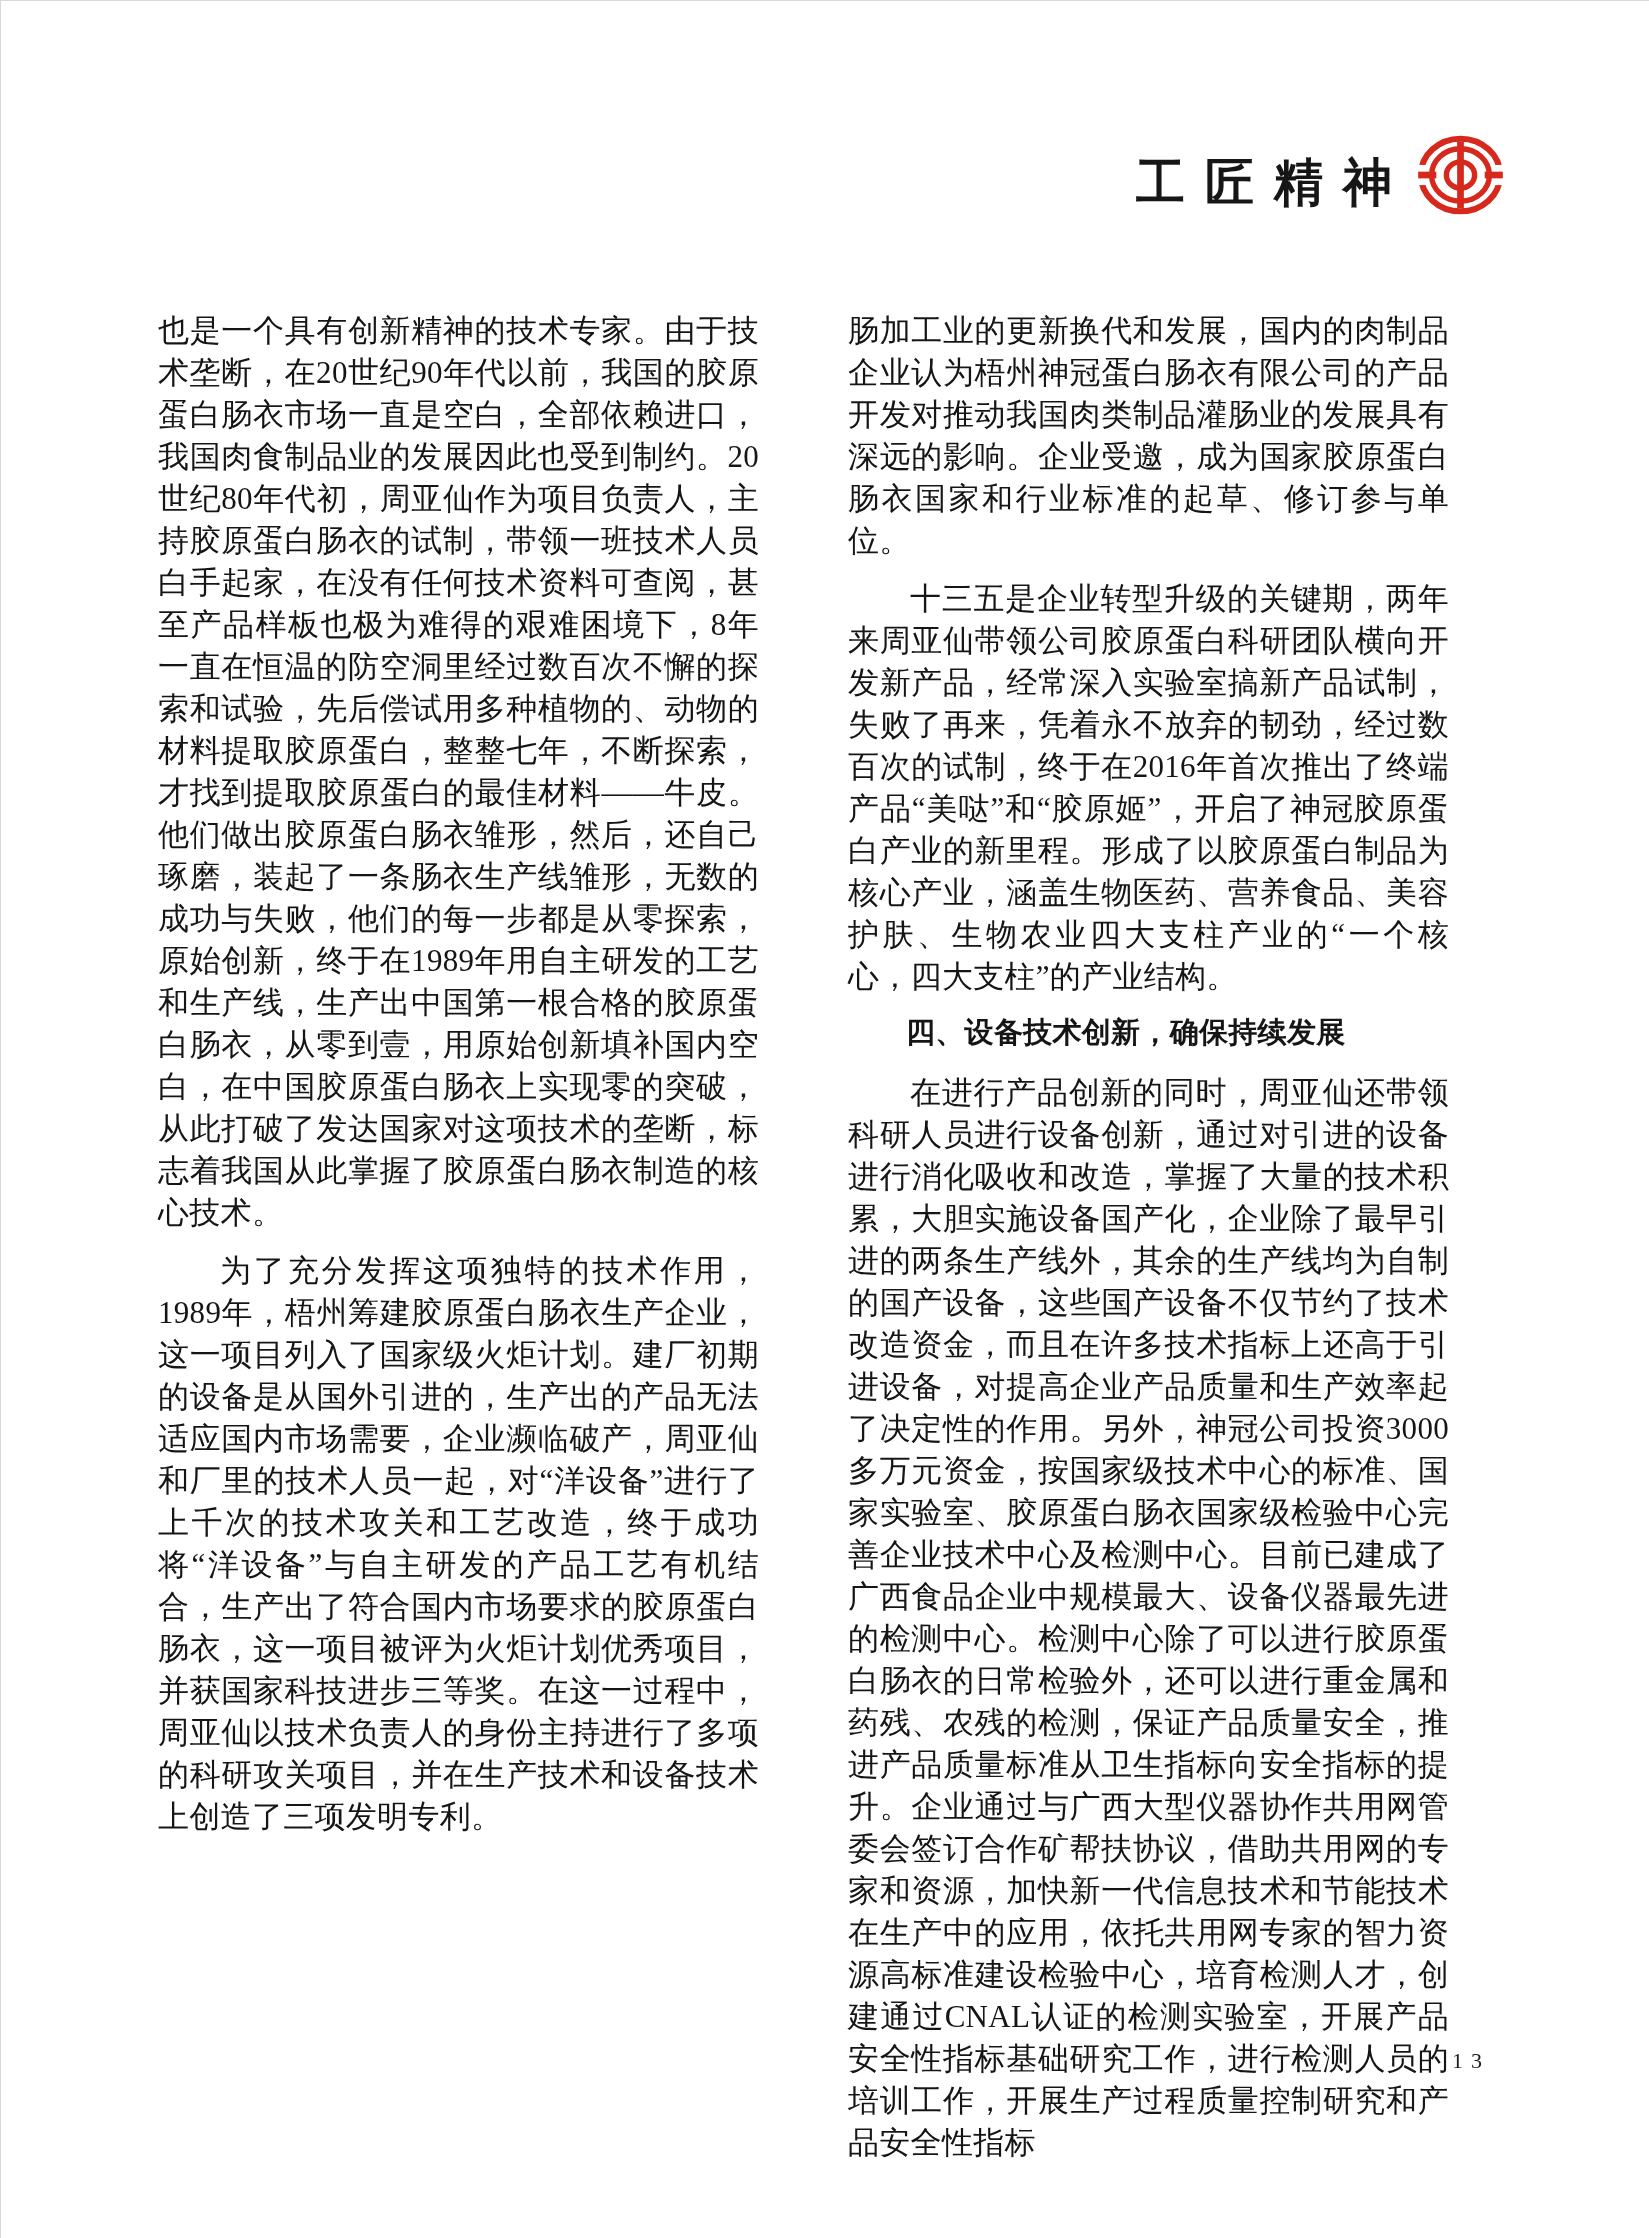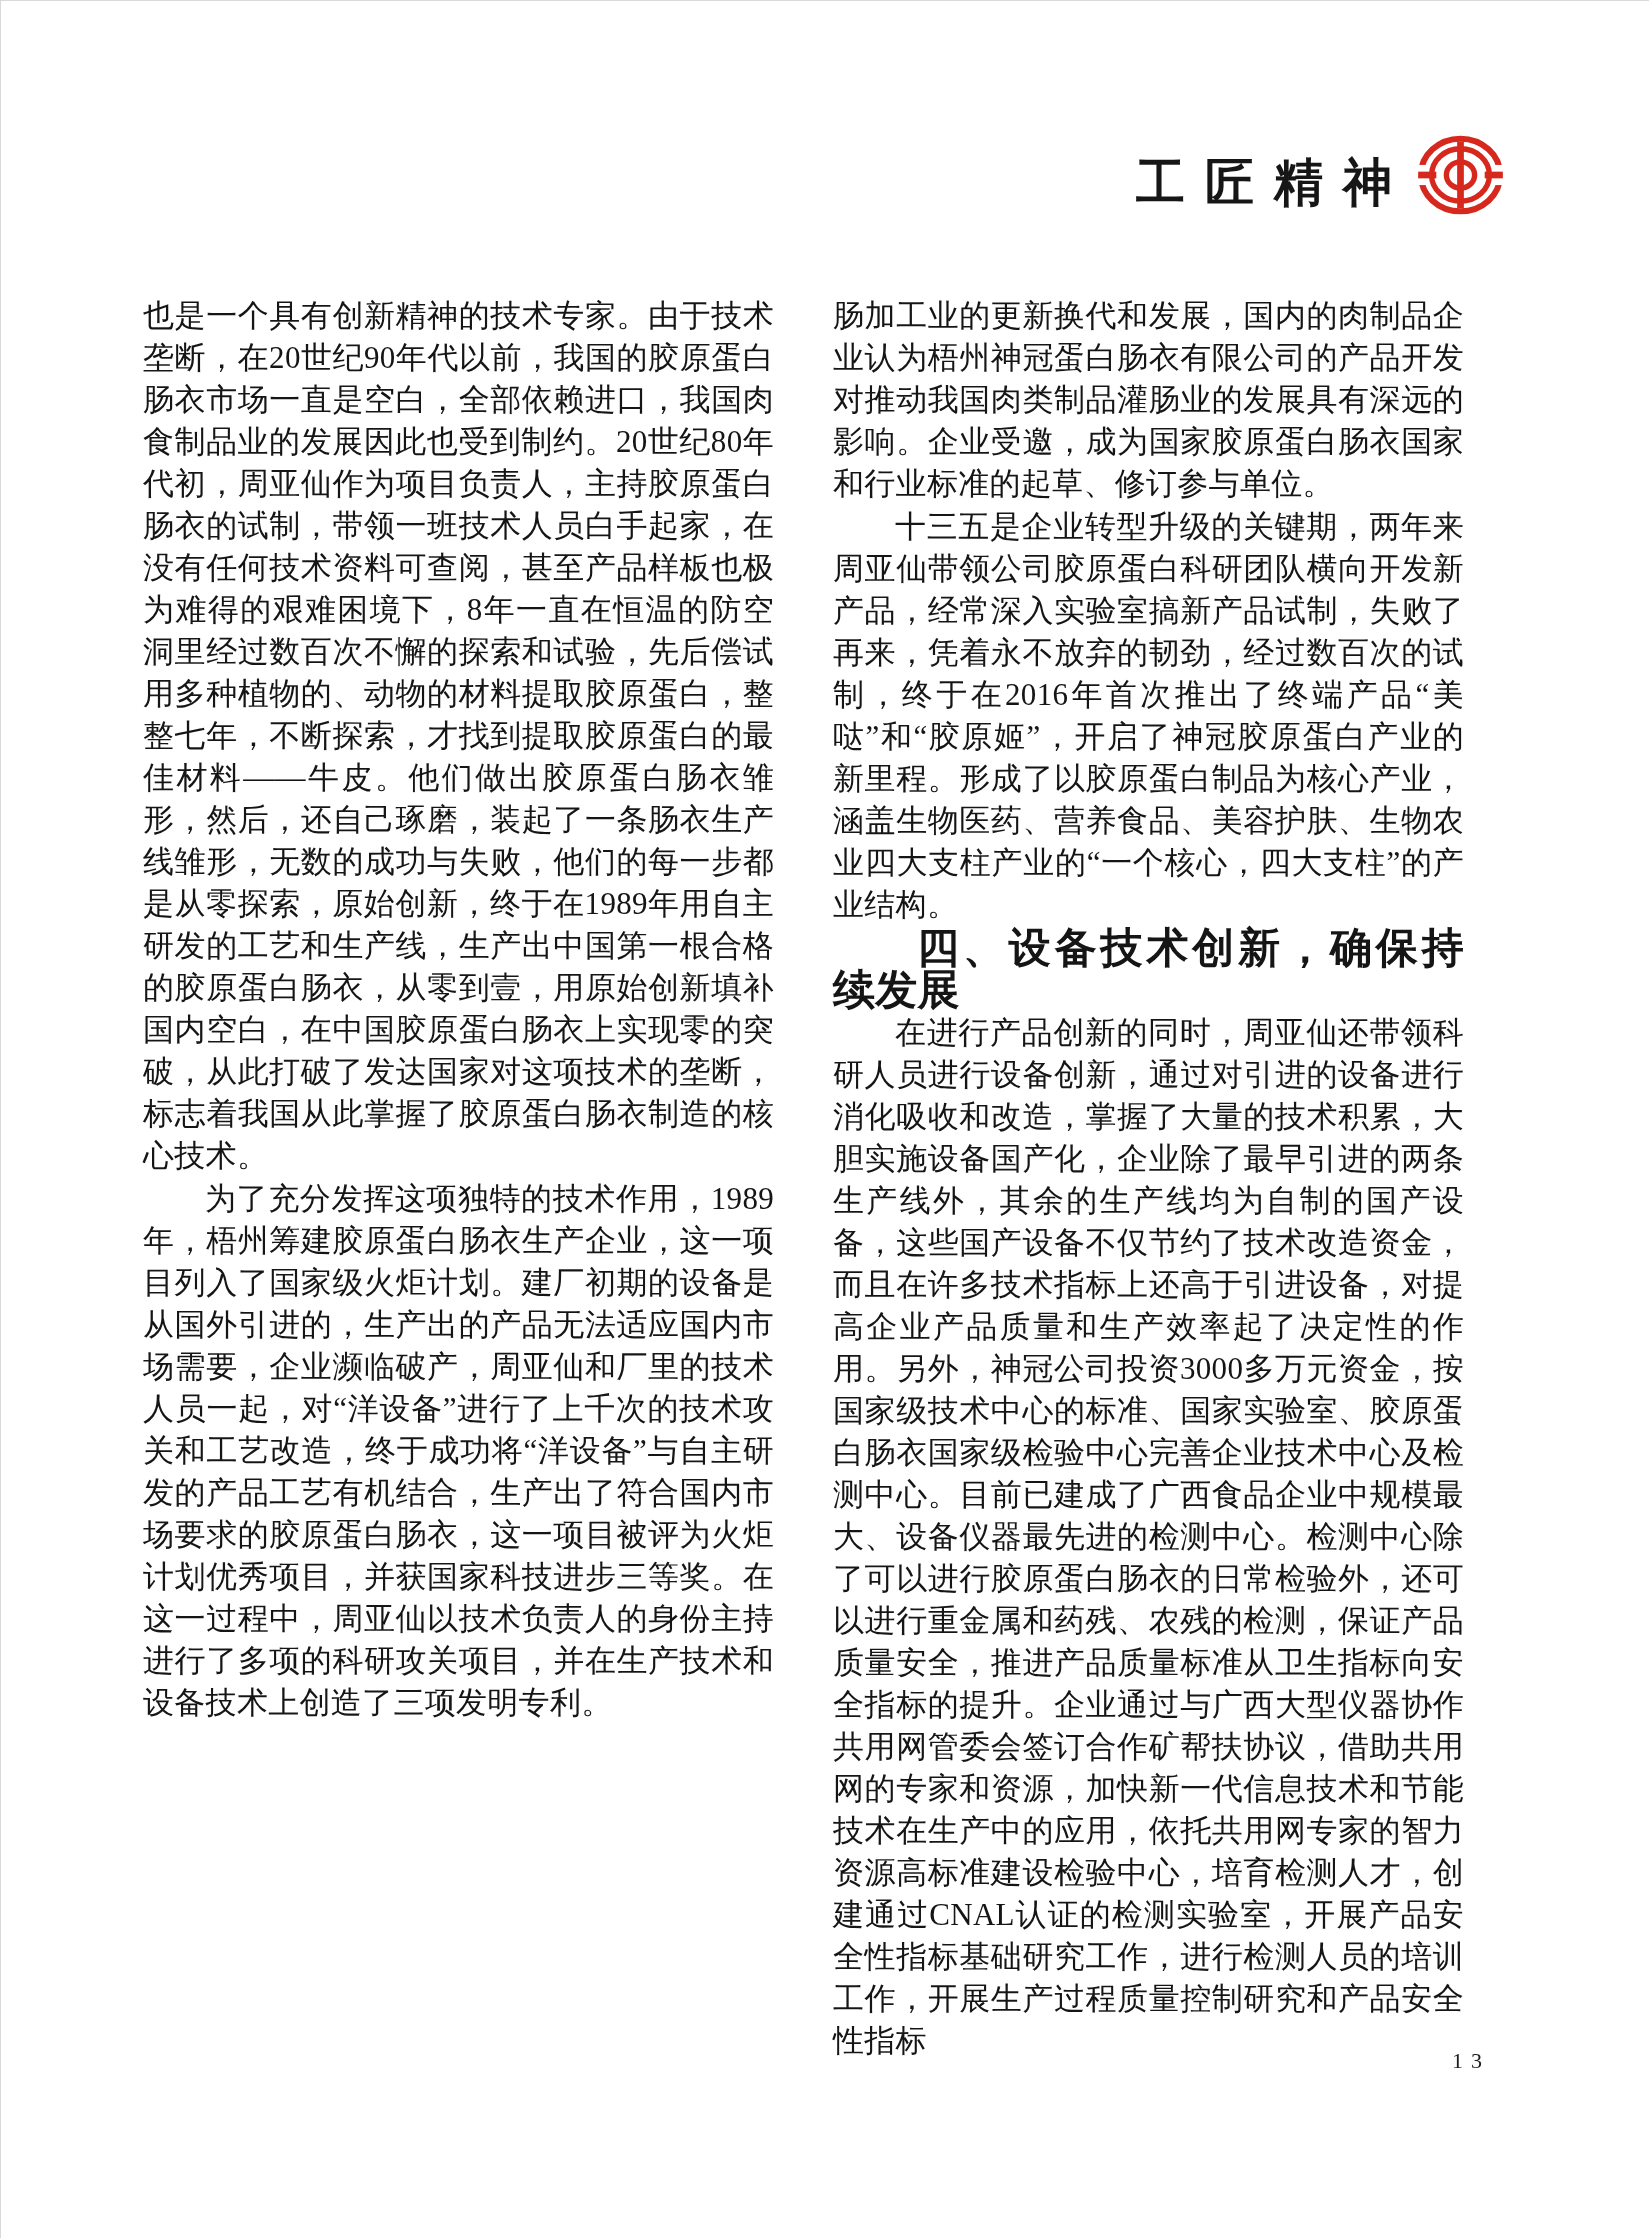--- a/index.html
+++ b/index.html
@@ -45,30 +45,30 @@
     top: 293px;
     width: 633px;
     font-size: 31px;
     line-height: 42px;
     text-align: justify;
     letter-spacing: 0.3px;
   }
   .col-left  { left: 141px; }
   .col-right { left: 831px; }
   .column p {
-    margin: 1px;
+    margin: 16px;
     padding: 0;
   }
   .indent { text-indent: 2em; }
   .section-heading {
     margin: 0;
     text-indent: 2em;
-    font-family: Liberation Serif, serif;
+    font-family: Liberation Mono, monospace;
     font-weight: bold;
-    font-size: 42px;
+    font-size: 29px;
     line-height: 42px;
   }
   .page-number {
     position: absolute;
     left: 1451px;
     top: 2047px;
     font-size: 22px;
     letter-spacing: 8px;
     color: #1c1c1c;
   }

